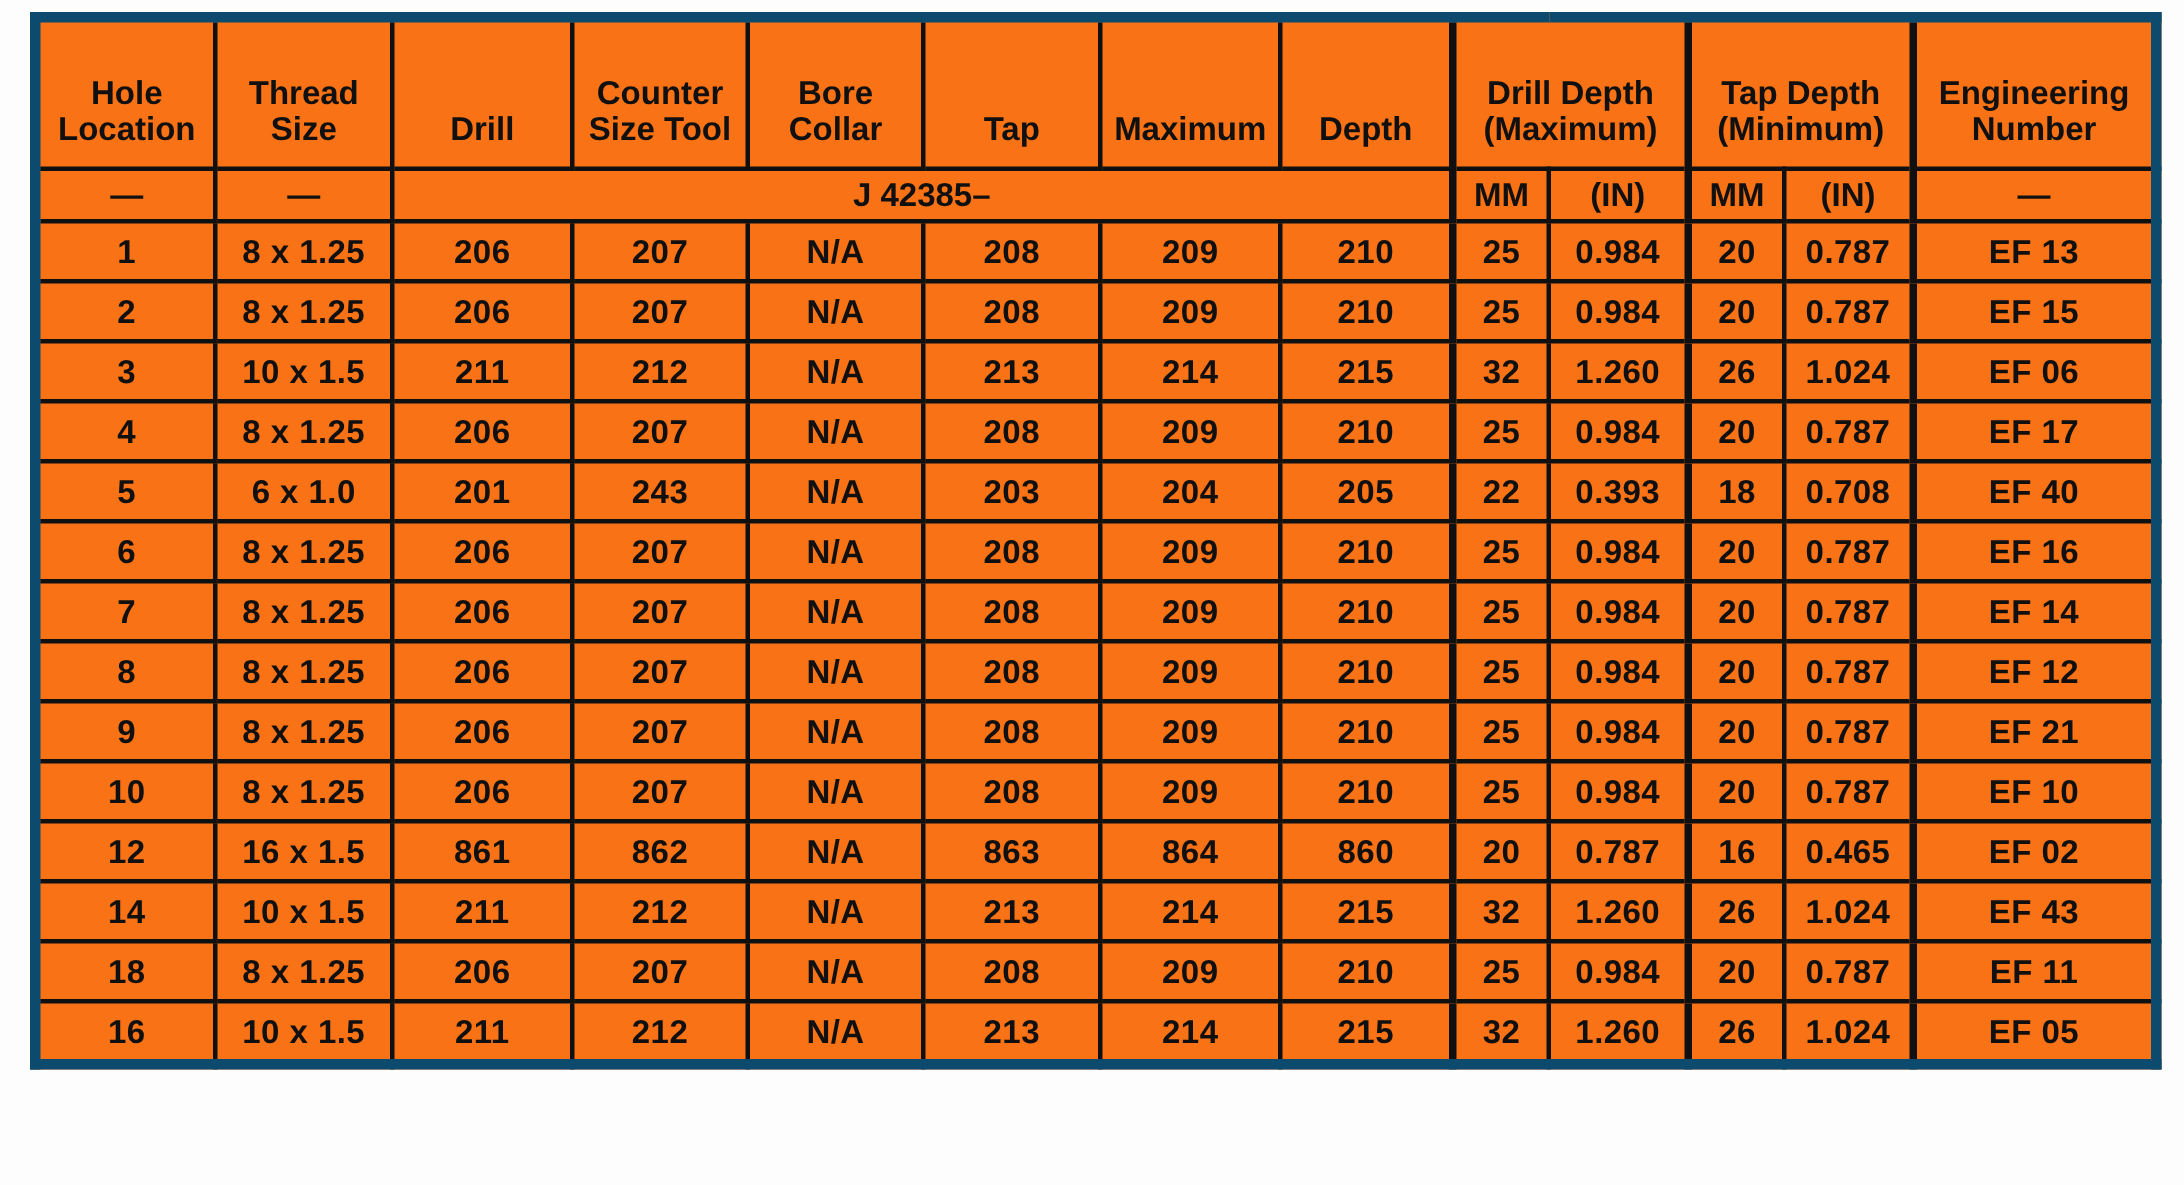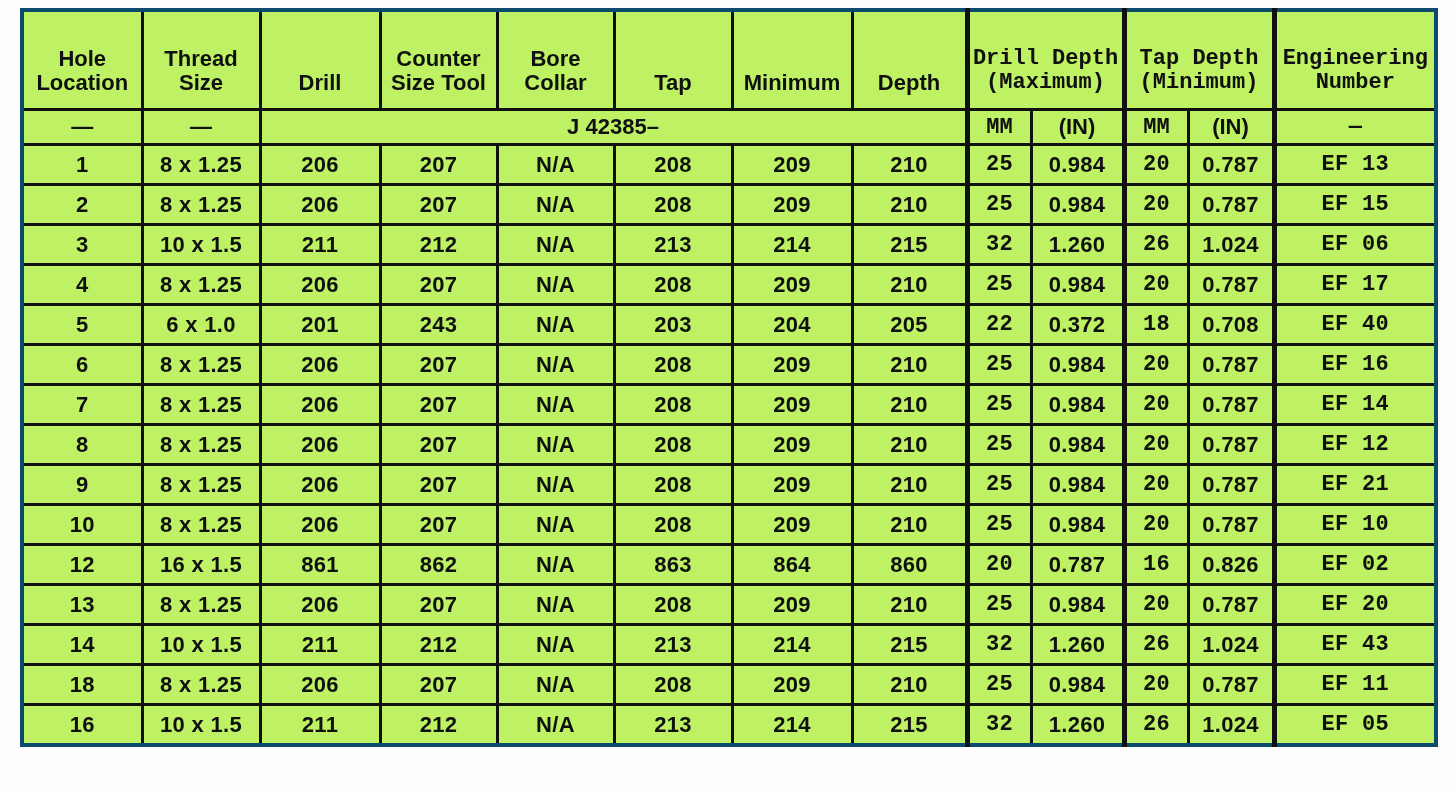--- a/index.html
+++ b/index.html
@@ -13,22 +13,22 @@
     width: 1456px;
     height: 790px;
     background: #fdfdfd;
     overflow: hidden;
   }
   table.spec {
     border-collapse: collapse;
     table-layout: fixed;
     width: 1414px;
     margin: 8px 0 0 20px;
-    border: 4px solid #0c4a6e;
-    background: #bef264;
+    border: 7px solid #0c4a6e;
+    background: #f97316;
   }
   th, td {
     border: 3px solid #101010;
     color: #101010;
     font-weight: bold;
     text-align: center;
     padding: 0 2px;
     overflow: hidden;
     white-space: normal;
   }
@@ -43,21 +43,21 @@
     height: 32px;
     font-size: 22px;
     vertical-align: middle;
   }
   tbody td {
     height: 37px;
     font-size: 22px;
     vertical-align: middle;
     letter-spacing: 0.3px;
   }
-  .grp { border-left-width: 5px; font-family: Liberation Mono, monospace; }
+  .grp { border-left-width: 5px; }
   .dash { font-size: 24px; }
 </style>
 </head>
 <body>
 
 <div class="sheet">
   <table class="spec">
     <colgroup>
       <col style="width:120px">
         <col style="width:118px">
@@ -74,21 +74,21 @@
       <col style="width:162px">
     </colgroup>
     <thead>
       <tr class="head-row">
         <th>Hole Location</th>
         <th>Thread Size</th>
         <th>Drill</th>
         <th>Counter Size Tool</th>
         <th>Bore Collar</th>
         <th>Tap</th>
-        <th>Minimum</th>
+        <th>Maximum</th>
         <th>Depth</th>
         <th class="grp" colspan="2">Drill Depth (Maximum)</th>
         <th class="grp" colspan="2">Tap Depth (Minimum)</th>
         <th class="grp">Engineering Number</th>
       </tr>
       <tr class="units-row">
         <td class="dash">—</td>
         <td class="dash">—</td>
         <td colspan="6">J 42385–</td>
         <td class="grp">MM</td>
@@ -162,21 +162,21 @@
         <tr>
           <td>5</td>
           <td>6 x 1.0</td>
           <td>201</td>
           <td>243</td>
           <td>N/A</td>
           <td>203</td>
           <td>204</td>
           <td>205</td>
           <td class="grp">22</td>
-          <td>0.372</td>
+          <td>0.393</td>
           <td class="grp">18</td>
           <td>0.708</td>
           <td class="grp">EF 40</td>
         </tr>
         <tr>
           <td>6</td>
           <td>8 x 1.25</td>
           <td>206</td>
           <td>207</td>
           <td>N/A</td>
@@ -254,37 +254,22 @@
           <td>16 x 1.5</td>
           <td>861</td>
           <td>862</td>
           <td>N/A</td>
           <td>863</td>
           <td>864</td>
           <td>860</td>
           <td class="grp">20</td>
           <td>0.787</td>
           <td class="grp">16</td>
-          <td>0.826</td>
+          <td>0.465</td>
           <td class="grp">EF 02</td>
-        </tr>
-        <tr>
-          <td>13</td>
-          <td>8 x 1.25</td>
-          <td>206</td>
-          <td>207</td>
-          <td>N/A</td>
-          <td>208</td>
-          <td>209</td>
-          <td>210</td>
-          <td class="grp">25</td>
-          <td>0.984</td>
-          <td class="grp">20</td>
-          <td>0.787</td>
-          <td class="grp">EF 20</td>
         </tr>
         <tr>
           <td>14</td>
           <td>10 x 1.5</td>
           <td>211</td>
           <td>212</td>
           <td>N/A</td>
           <td>213</td>
           <td>214</td>
           <td>215</td>

